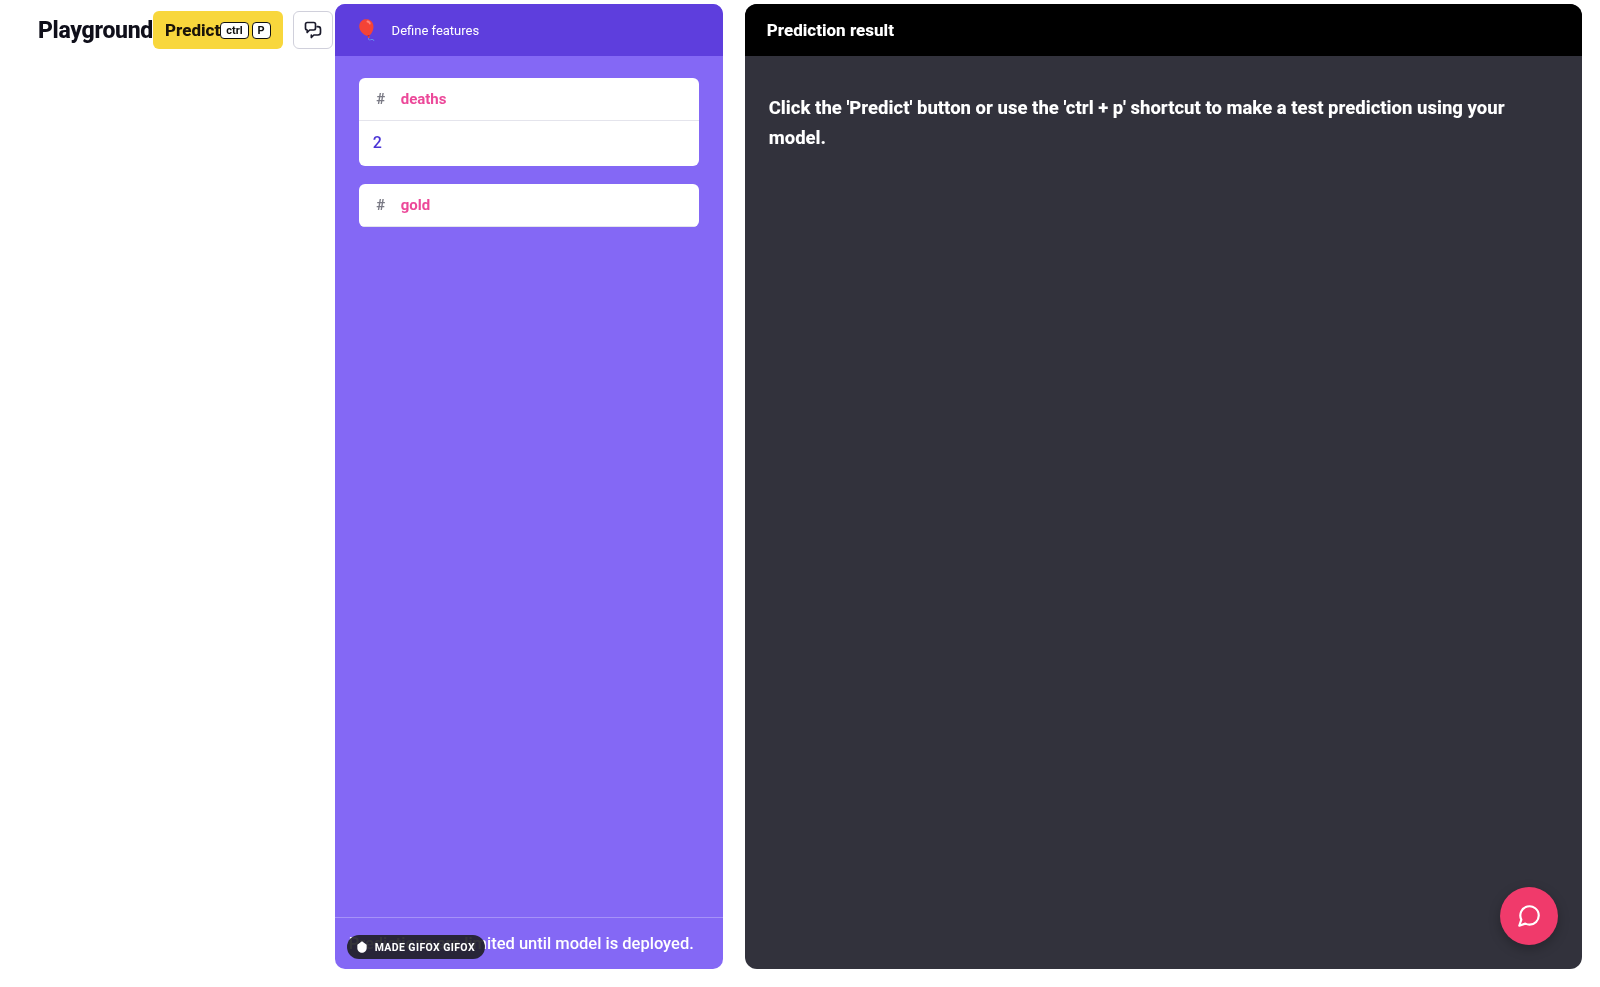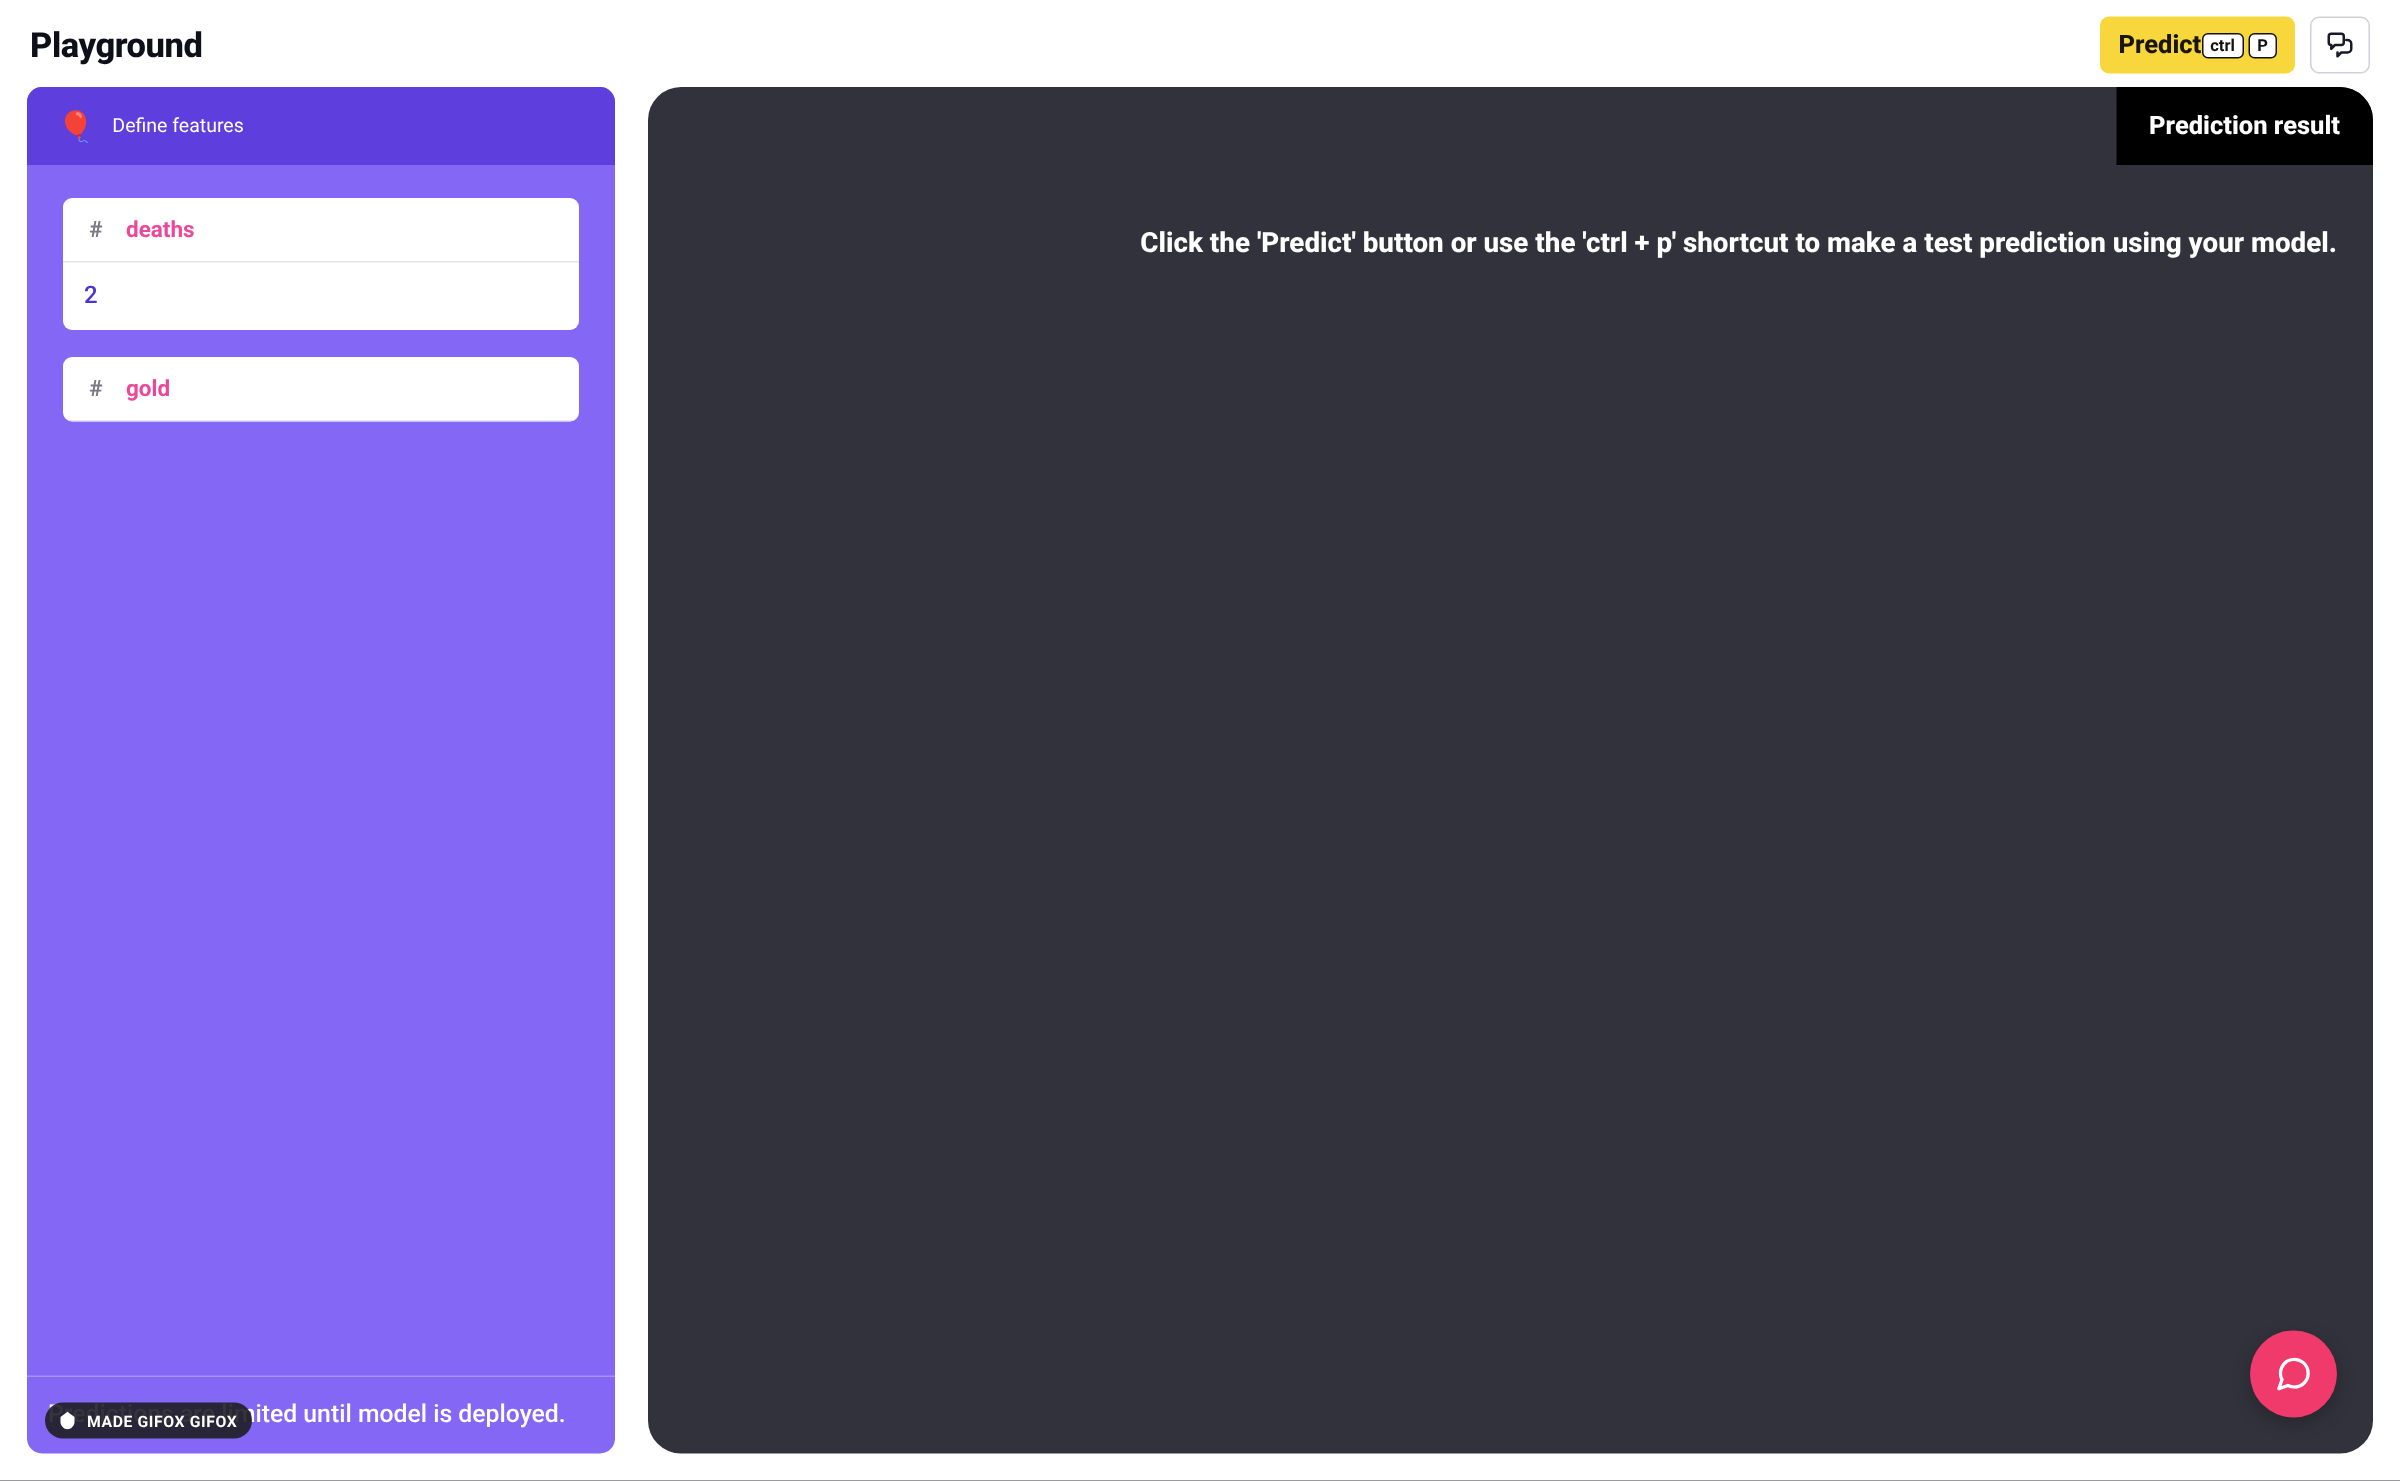--- a/index.html
+++ b/index.html
@@ -6,23 +6,22 @@
 
     body {
       font-family: -apple-system, BlinkMacSystemFont, "Segoe UI", Roboto, Helvetica, Arial, sans-serif;
       background: #ffffff;
       width: 1600px;
       height: 987px;
       overflow: hidden;
     }
 
     .page-wrap {
-      padding: 0 18px 18px 18px;
+      padding: 0 18px 18px 36px;
       display: flex;
-      flex-direction: column;
       height: 100%;
     }
 
     
     .header {
       display: flex;
       align-items: center;
       justify-content: space-between;
       height: 54px;
       padding: 8px 2px 2px 2px;
@@ -196,27 +195,26 @@
       padding: 5px 10px 5px 8px;
       display:flex;
       align-items:center;
       gap:6px;
     }
     .gifox-badge svg { width:14px; height:14px; fill:#fff; }
 
     
     .right-panel {
       flex:1 1 auto;
-      border-radius:22px;
+      border-radius:12px;
       overflow:hidden;
       background:#32323C;
       display:flex;
       flex-direction:column;
       position:relative;
-      align-items:flex-end;
     }
 
     .right-header {
       background:#000000;
       color:#fff;
       font-weight:800;
       font-size:17px;
       padding:16px 22px;
     }
 

